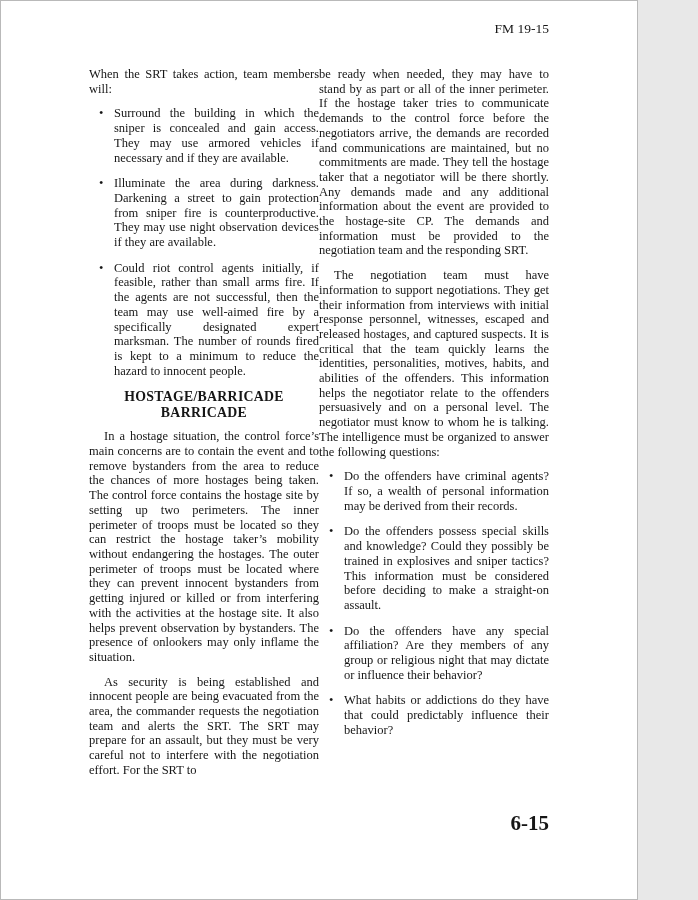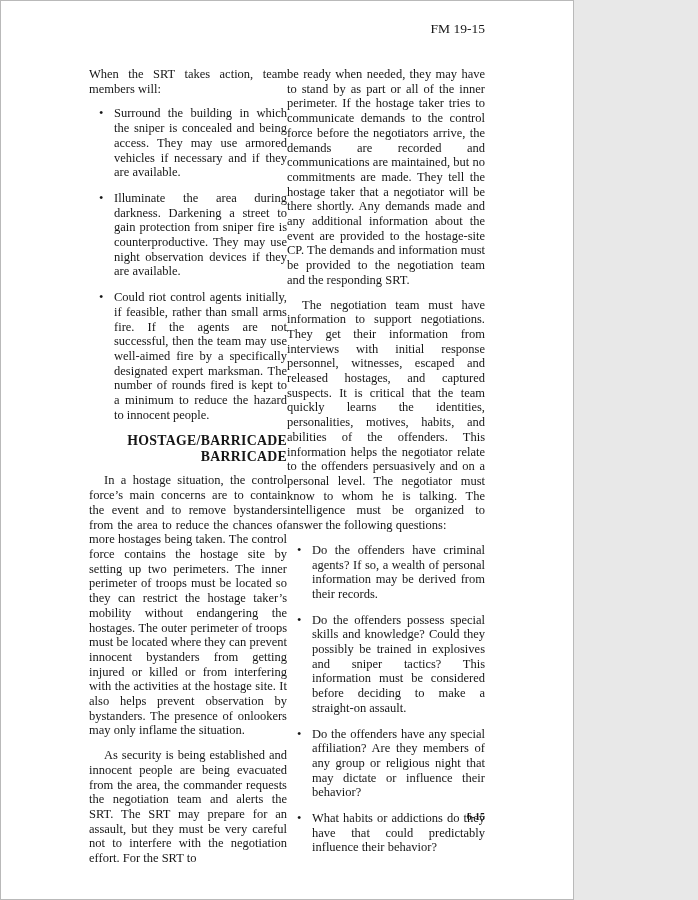--- a/index.html
+++ b/index.html
@@ -4,21 +4,21 @@
 <style>
   * { margin: 0; padding: 0; box-sizing: border-box; }
   html, body { background: #e8e8e8; }
   body {
     width: 698px;
     font-family: "Liberation Serif", "DejaVu Serif", serif;
     color: #161616;
   }
   .page {
     position: relative;
-    width: 574px;
+    width: 638px;
     height: 900px;
     background: #ffffff;
     border: 1px solid #b9b9b9;
     padding: 20px 88px 0 88px;
     overflow: hidden;
   }
   .page-header {
     text-align: right;
     font-size: 13.5px;
     margin-bottom: 30px;
@@ -43,52 +43,52 @@
     padding-left: 25px;
     margin-bottom: 11px;
   }
   ul.bullets li::before {
     content: "\2022";
     position: absolute;
     left: 10px;
     top: 0;
   }
   .section-heading {
-    text-align: right;
+    text-align: center;
     font-weight: bold;
     font-size: 13.8px;
     line-height: 15.5px;
     letter-spacing: 0.3px;
     margin: 10px 0 9px 0;
   }
   .section-heading .hline { display: block; }
   .page-footer {
     position: absolute;
     right: 88px;
     top: 810px;
     font-weight: bold;
-    font-size: 10px;
+    font-size: 21px;
   }
 </style>
 </head>
 <body>
 
 <div class="page">
 
   <div class="page-header">
     <span>FM 19-15</span>
   </div>
 
   <div class="columns">
 
     <div class="col">
       <p class="para">When the SRT takes action, team members will:</p>
 
       <ul class="bullets">
-        <li>Surround the building in which the sniper is concealed and being access. They may use armored vehicles if necessary and if they are available.</li>
+        <li>Surround the building in which the sniper is concealed and gain access. They may use armored vehicles if necessary and if they are available.</li>
         <li>Illuminate the area during darkness. Darkening a street to gain protection from sniper fire is counterproductive. They may use night observation devices if they are available.</li>
         <li>Could riot control agents initially, if feasible, rather than small arms fire. If the agents are not successful, then the team may use well-aimed fire by a specifically designated expert marksman. The number of rounds fired is kept to a minimum to reduce the hazard to innocent people.</li>
       </ul>
 
       <h2 class="section-heading">
         <span class="hline">HOSTAGE/BARRICADE</span>
         <span class="hline">BARRICADE</span>
       </h2>
 
       <p class="para indent">In a hostage situation, the control force’s main concerns are to contain the event and to remove bystanders from the area to reduce the chances of more hostages being taken. The control force contains the hostage site by setting up two perimeters. The inner perimeter of troops must be located so they can restrict the hostage taker’s mobility without endangering the hostages. The outer perimeter of troops must be located where they can prevent innocent bystanders from getting injured or killed or from interfering with the activities at the hostage site. It also helps prevent observation by bystanders. The presence of onlookers may only inflame the situation.</p>

